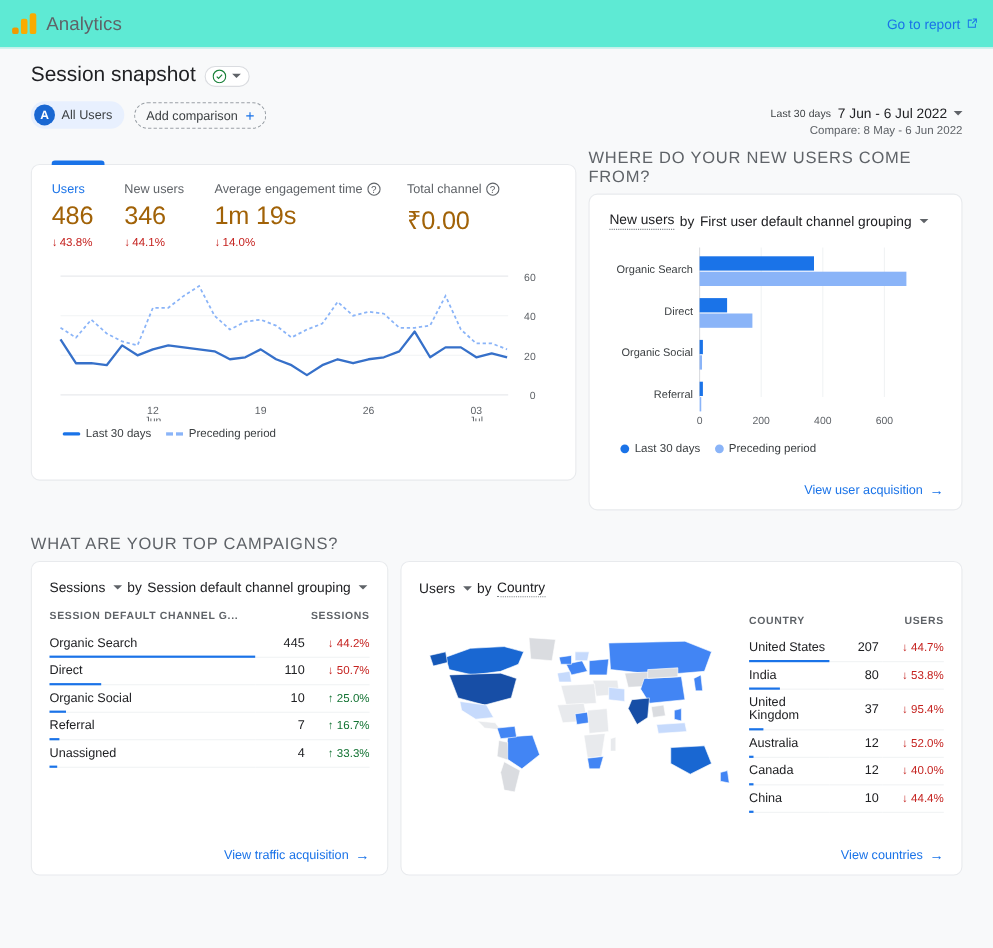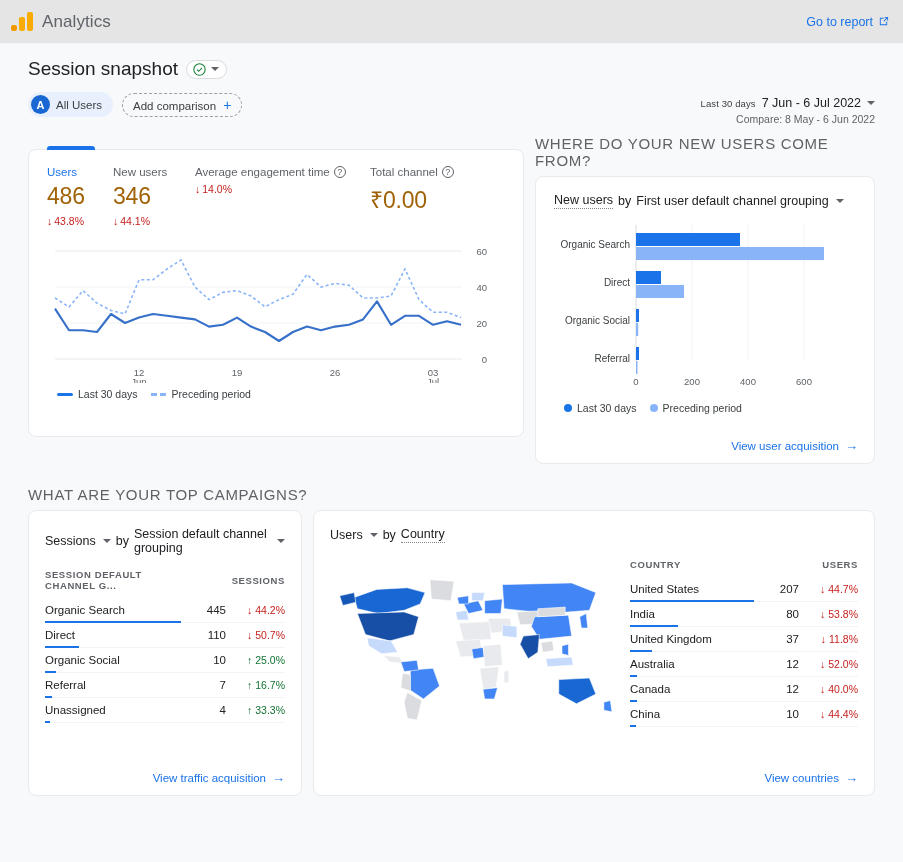--- a/index.html
+++ b/index.html
@@ -7,21 +7,21 @@
   body {
     width: 903px; height: 862px;
     background: #f8f9fa;
     font-family: "Liberation Sans", sans-serif;
     color: #202124;
     overflow: hidden;
   }
 
   
   .topbar {
-    height: 44px; background:#e5e5e5;
+    height: 44px; background:#5eead4;
     display:flex; align-items:center;
     padding: 0 14px 0 10px;
     border-bottom: 1px solid #f1f3f4;
   }
   .ga-logo { width:26px; height:22px; position:relative; flex:0 0 auto; margin-right:6px; }
   .ga-logo i { position:absolute; bottom:2px; border-radius:2px; display:block; }
   .ga-b1 { left:1px;  width:6px;  height:6px;  border-radius:50%; background:#f29900; }
   .ga-b2 { left:9px;  width:6px;  height:14px; background:#f9ab00; }
   .ga-b3 { left:17px; width:6px;  height:19px; background:#f9ab00; }
   .app-title { font-size:17px; color:#5f6368; letter-spacing:0.1px; }
@@ -117,21 +117,21 @@
   .dotted { border-bottom:1px dotted #80868b; padding-bottom:1px; }
   .dim-caret { width:0;height:0;border-left:4px solid transparent;border-right:4px solid transparent;border-top:4px solid #5f6368; margin-left:2px;}
   .card-link {
     position:absolute; right:16px; bottom:11px;
     font-size:11.5px; color:#1a73e8; display:flex; align-items:center; gap:6px;
   }
   .arrow-r { font-size:13px; line-height:1; }
 
   
   .row-2 { display:flex; gap:11px; padding: 22px 28px 0 28px; align-items:flex-start; }
-  .camp-card { width:274px; height:286px; padding:16px 16px 10px 16px; }
+  .camp-card { width:325px; height:286px; padding:16px 16px 10px 16px; }
   .geo-card  { flex:1; height:286px; padding:16px 16px 10px 16px; }
 
   table.dt { width:100%; border-collapse:collapse; margin-top:14px; }
   table.dt th {
     font-size:9.5px; letter-spacing:.6px; color:#5f6368; text-transform:uppercase;
     font-weight:700; text-align:left; padding:0 0 7px 0;
   }
   table.dt th.num { text-align:right; }
   table.dt td {
     font-size:11.5px; color:#202124; padding:6px 0 6px 0;
@@ -238,20 +238,21 @@
             <span>↓</span>
             <span>44.1%</span>
           </div>
         </div>
 
         <div class="metric m-eng">
           <div class="mlabel">
             <span>Average engagement time</span>
             <span class="qmark">?</span>
           </div>
+          <div class="mvalue">1m 19s</div>
           <div class="mdelta">
             <span>↓</span>
             <span>14.0%</span>
           </div>
         </div>
 
         <div class="metric">
           <div class="mlabel">
             <span>Total channel</span>
             <span class="qmark">?</span>
@@ -539,21 +540,21 @@
               </td>
               <td class="num">80</td>
               <td class="dlt">↓&nbsp;<span>53.8%</span></td>
             </tr>
             <tr>
               <td class="dim-cell">
                 <span>United Kingdom</span>
                 <span class="bar-under" style="width:18%"></span>
               </td>
               <td class="num">37</td>
-              <td class="dlt">↓&nbsp;<span>11.8%</span></td>
+              <td class="dlt">↓&nbsp;<span>95.4%</span></td>
             </tr>
             <tr>
               <td class="dim-cell">
                 <span>Australia</span>
                 <span class="bar-under" style="width:6%"></span>
               </td>
               <td class="num">12</td>
               <td class="dlt">↓&nbsp;<span>52.0%</span></td>
             </tr>
             <tr>

